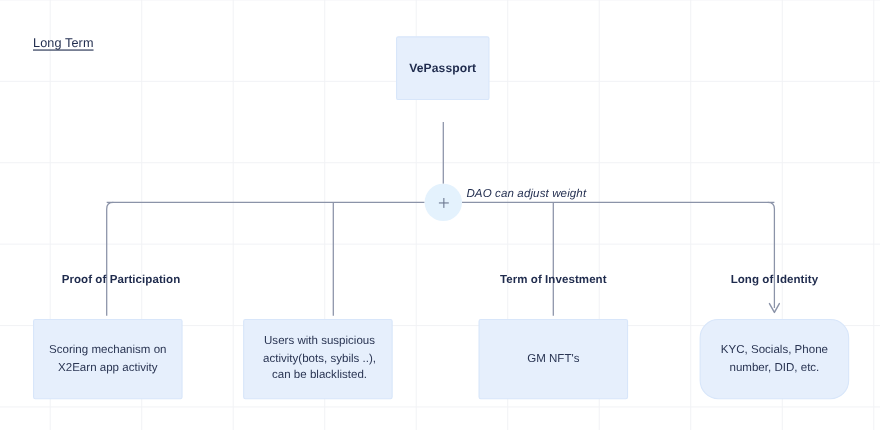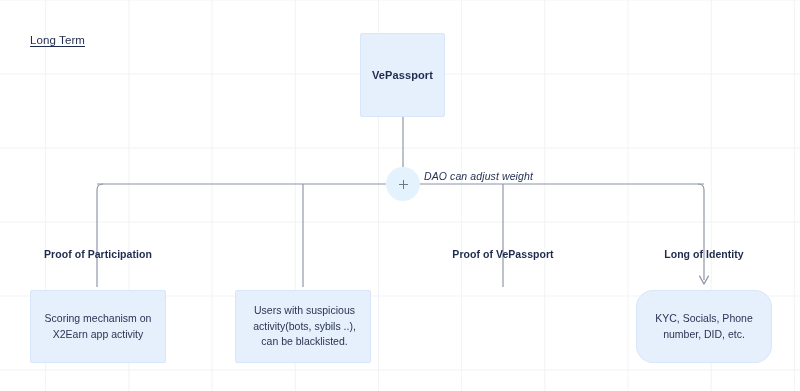--- a/index.html
+++ b/index.html
@@ -48,51 +48,51 @@
     align-items: center;
     justify-content: center;
     text-align: center;
     color: #1f2b4d;
     padding: 6px 9px;
   }
   .node.root {
     left: 360px;
     top: 33px;
     width: 85px;
-    height: 84px;
+    height: 58px;
     font-size: 11px;
     font-weight: bold;
     letter-spacing: 0.1px;
   }
   .node.leaf {
     width: 136px;
     height: 73px;
     font-size: 10.5px;
     font-weight: normal;
     line-height: 1.5;
     color: #2a3553;
   }
   .node.leaf-0 { left: 30px;  top: 290px; }
-  .node.leaf-1 { left: 235px; top: 290px; padding-left: 12px; }
+  .node.leaf-1 { left: 221px; top: 290px; padding-left: 12px; }
   .node.leaf-2 { left: 435px; top: 290px; }
   .node.leaf-3 { left: 636px; top: 290px; border-radius: 17px; }
 
   
   .col-label {
     position: absolute;
     width: 136px;
     text-align: center;
     font-size: 10.5px;
     font-weight: bold;
     color: #1f2b4d;
     letter-spacing: 0.05px;
     white-space: nowrap;
     top: 248px;
   }
-  .col-label-0 { left: 30px; }
+  .col-label-0 { left: 42px; }
   .col-label-1 { left: 235px; }
   .col-label-2 { left: 435px; }
   .col-label-3 { left: 636px; }
 
   
   .edges {
     position: absolute;
     left: 0;
     top: 0;
     width: 800px;
@@ -177,26 +177,29 @@
     <span>VePassport</span>
   </div>
 
   <div class="hub">
     <span class="hub-plus"></span>
   </div>
 
   <div class="edge-label">DAO can adjust weight</div>
 
   <div class="col-label col-label-0">Proof of Participation</div>
-  <div class="col-label col-label-2">Proof of VePassport</div>
+  <div class="col-label col-label-2">Term of Investment</div>
   <div class="col-label col-label-3">Long of Identity</div>
 
   <div class="node leaf leaf-0">
     <span>Scoring mechanism on X2Earn app activity</span>
   </div>
   <div class="node leaf leaf-1">
     <span>Users with suspicious activity(bots, sybils ..), can be blacklisted.</span>
   </div>
+  <div class="node leaf leaf-2">
+    <span>GM NFT's</span>
+  </div>
   <div class="node leaf leaf-3">
     <span>KYC, Socials, Phone number, DID, etc.</span>
   </div>
 
 </div>
 
 </body></html>

